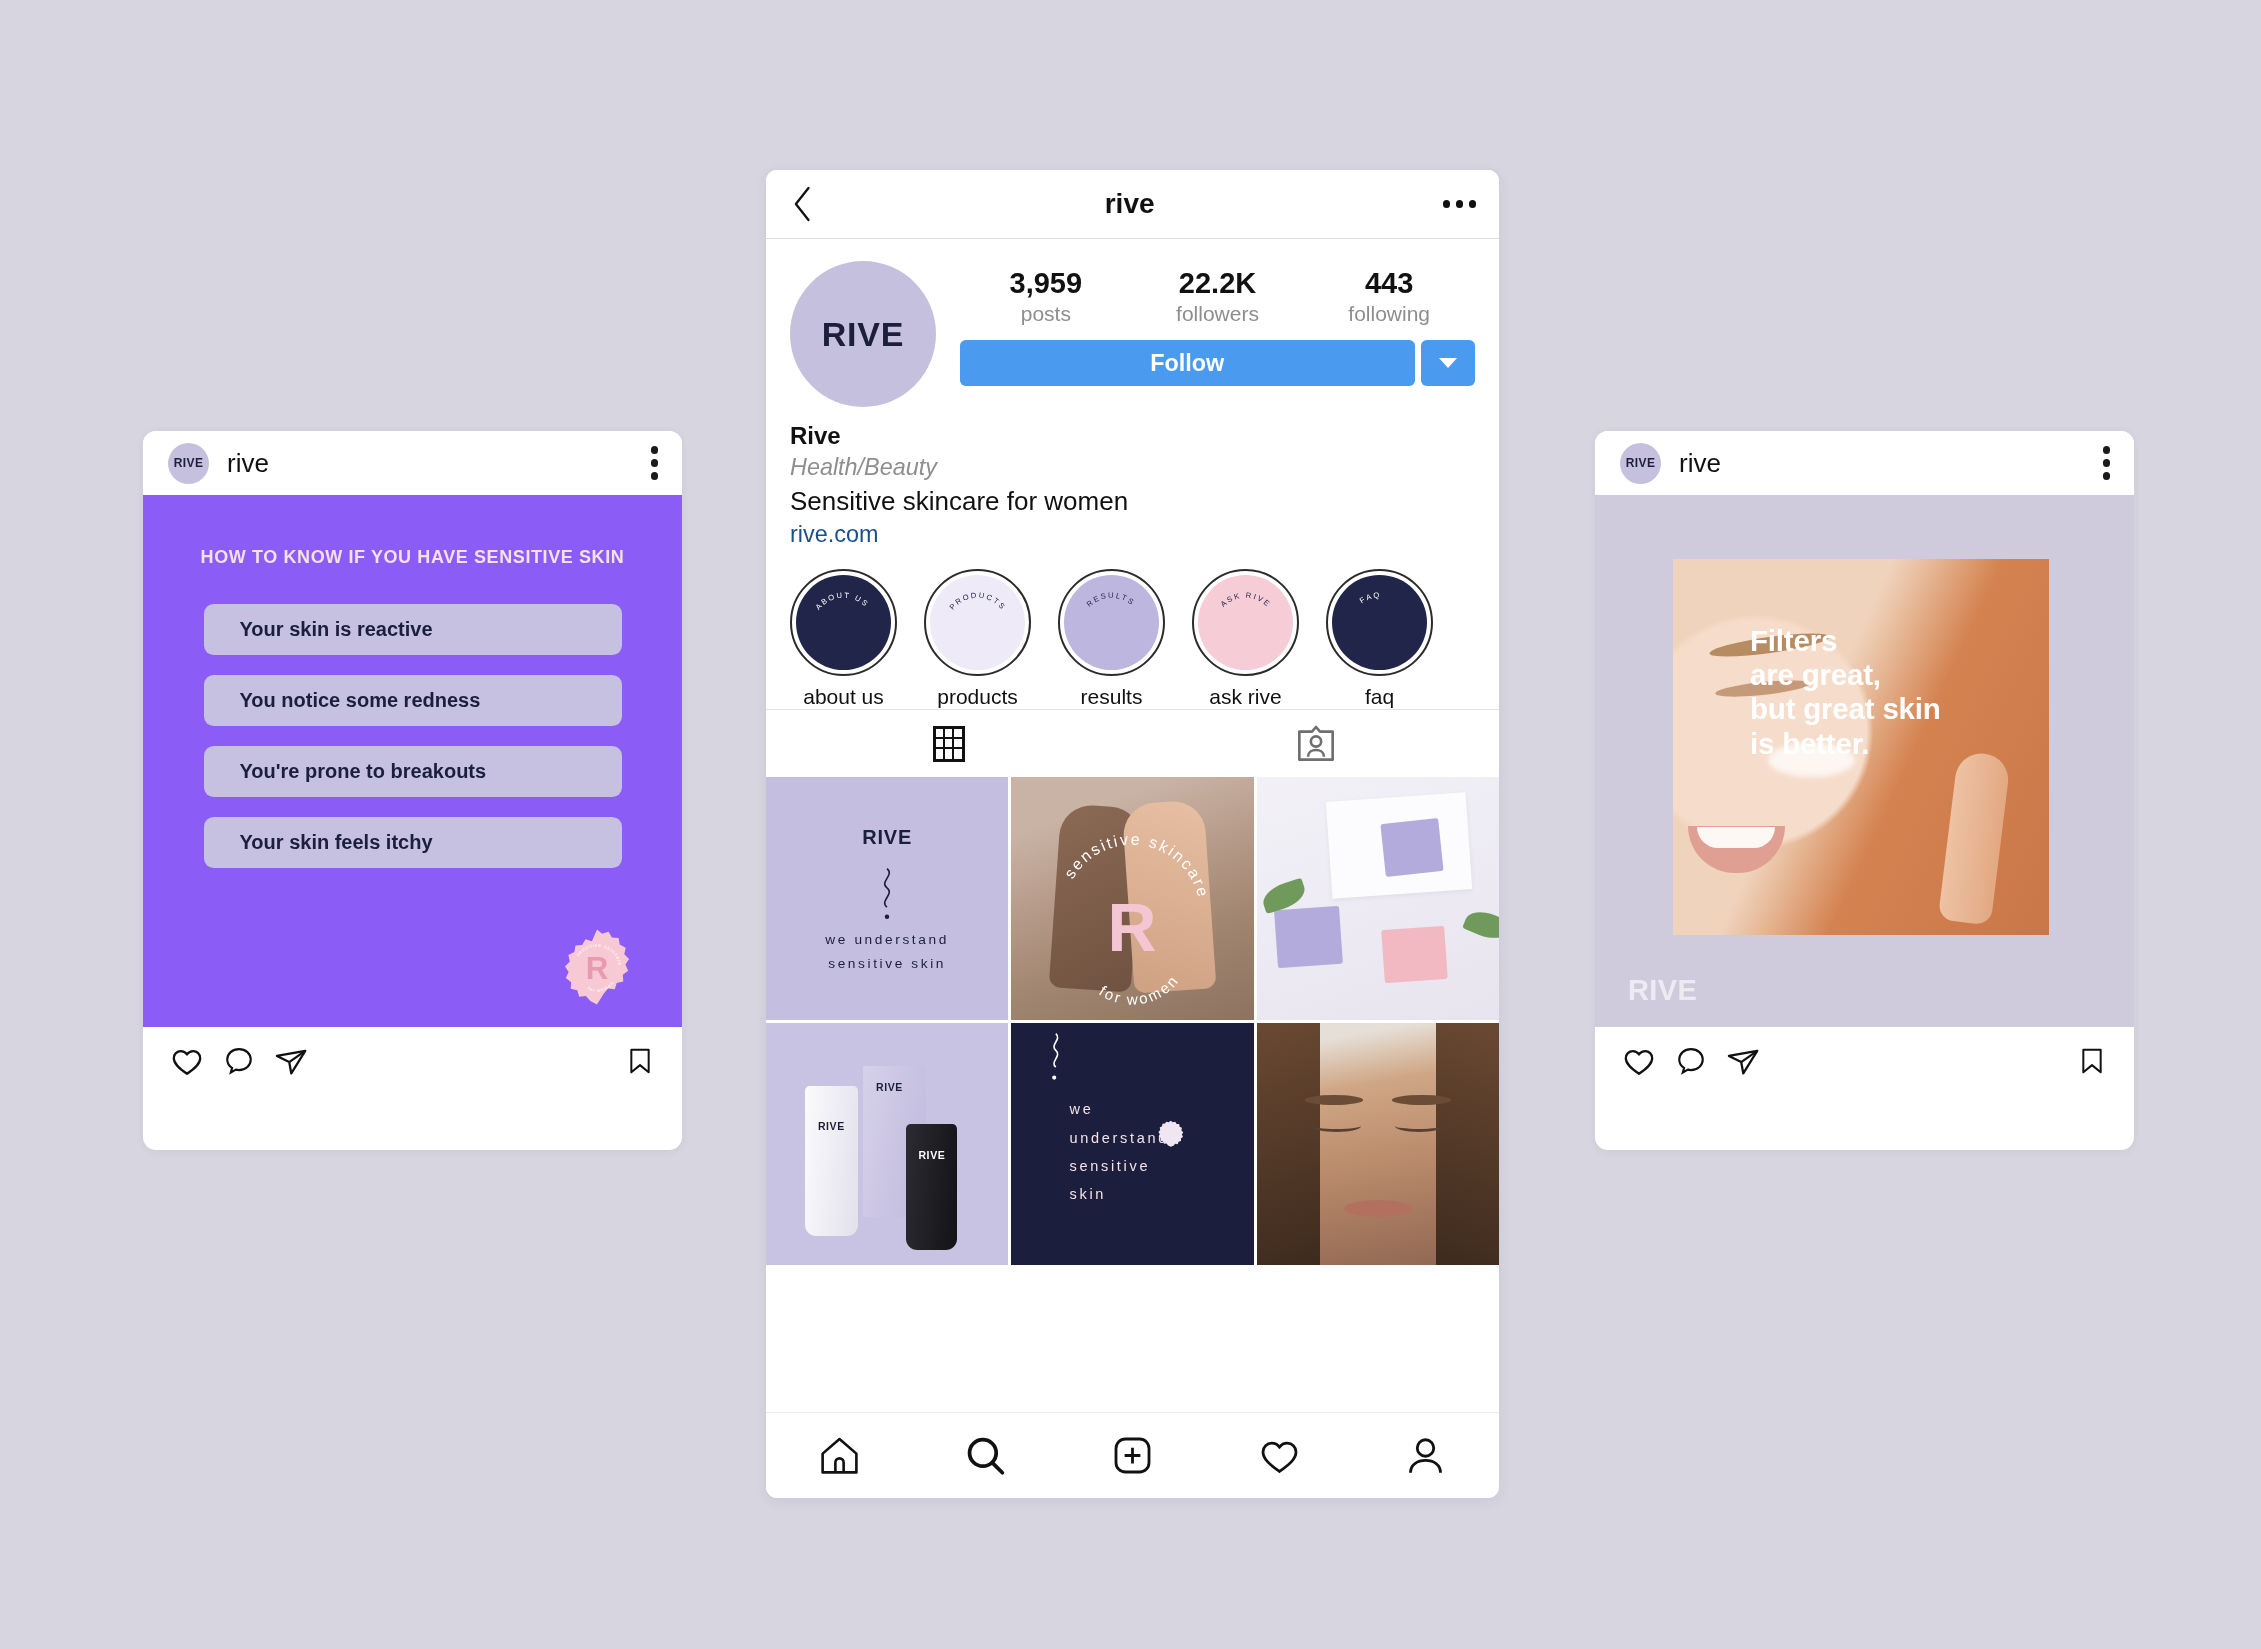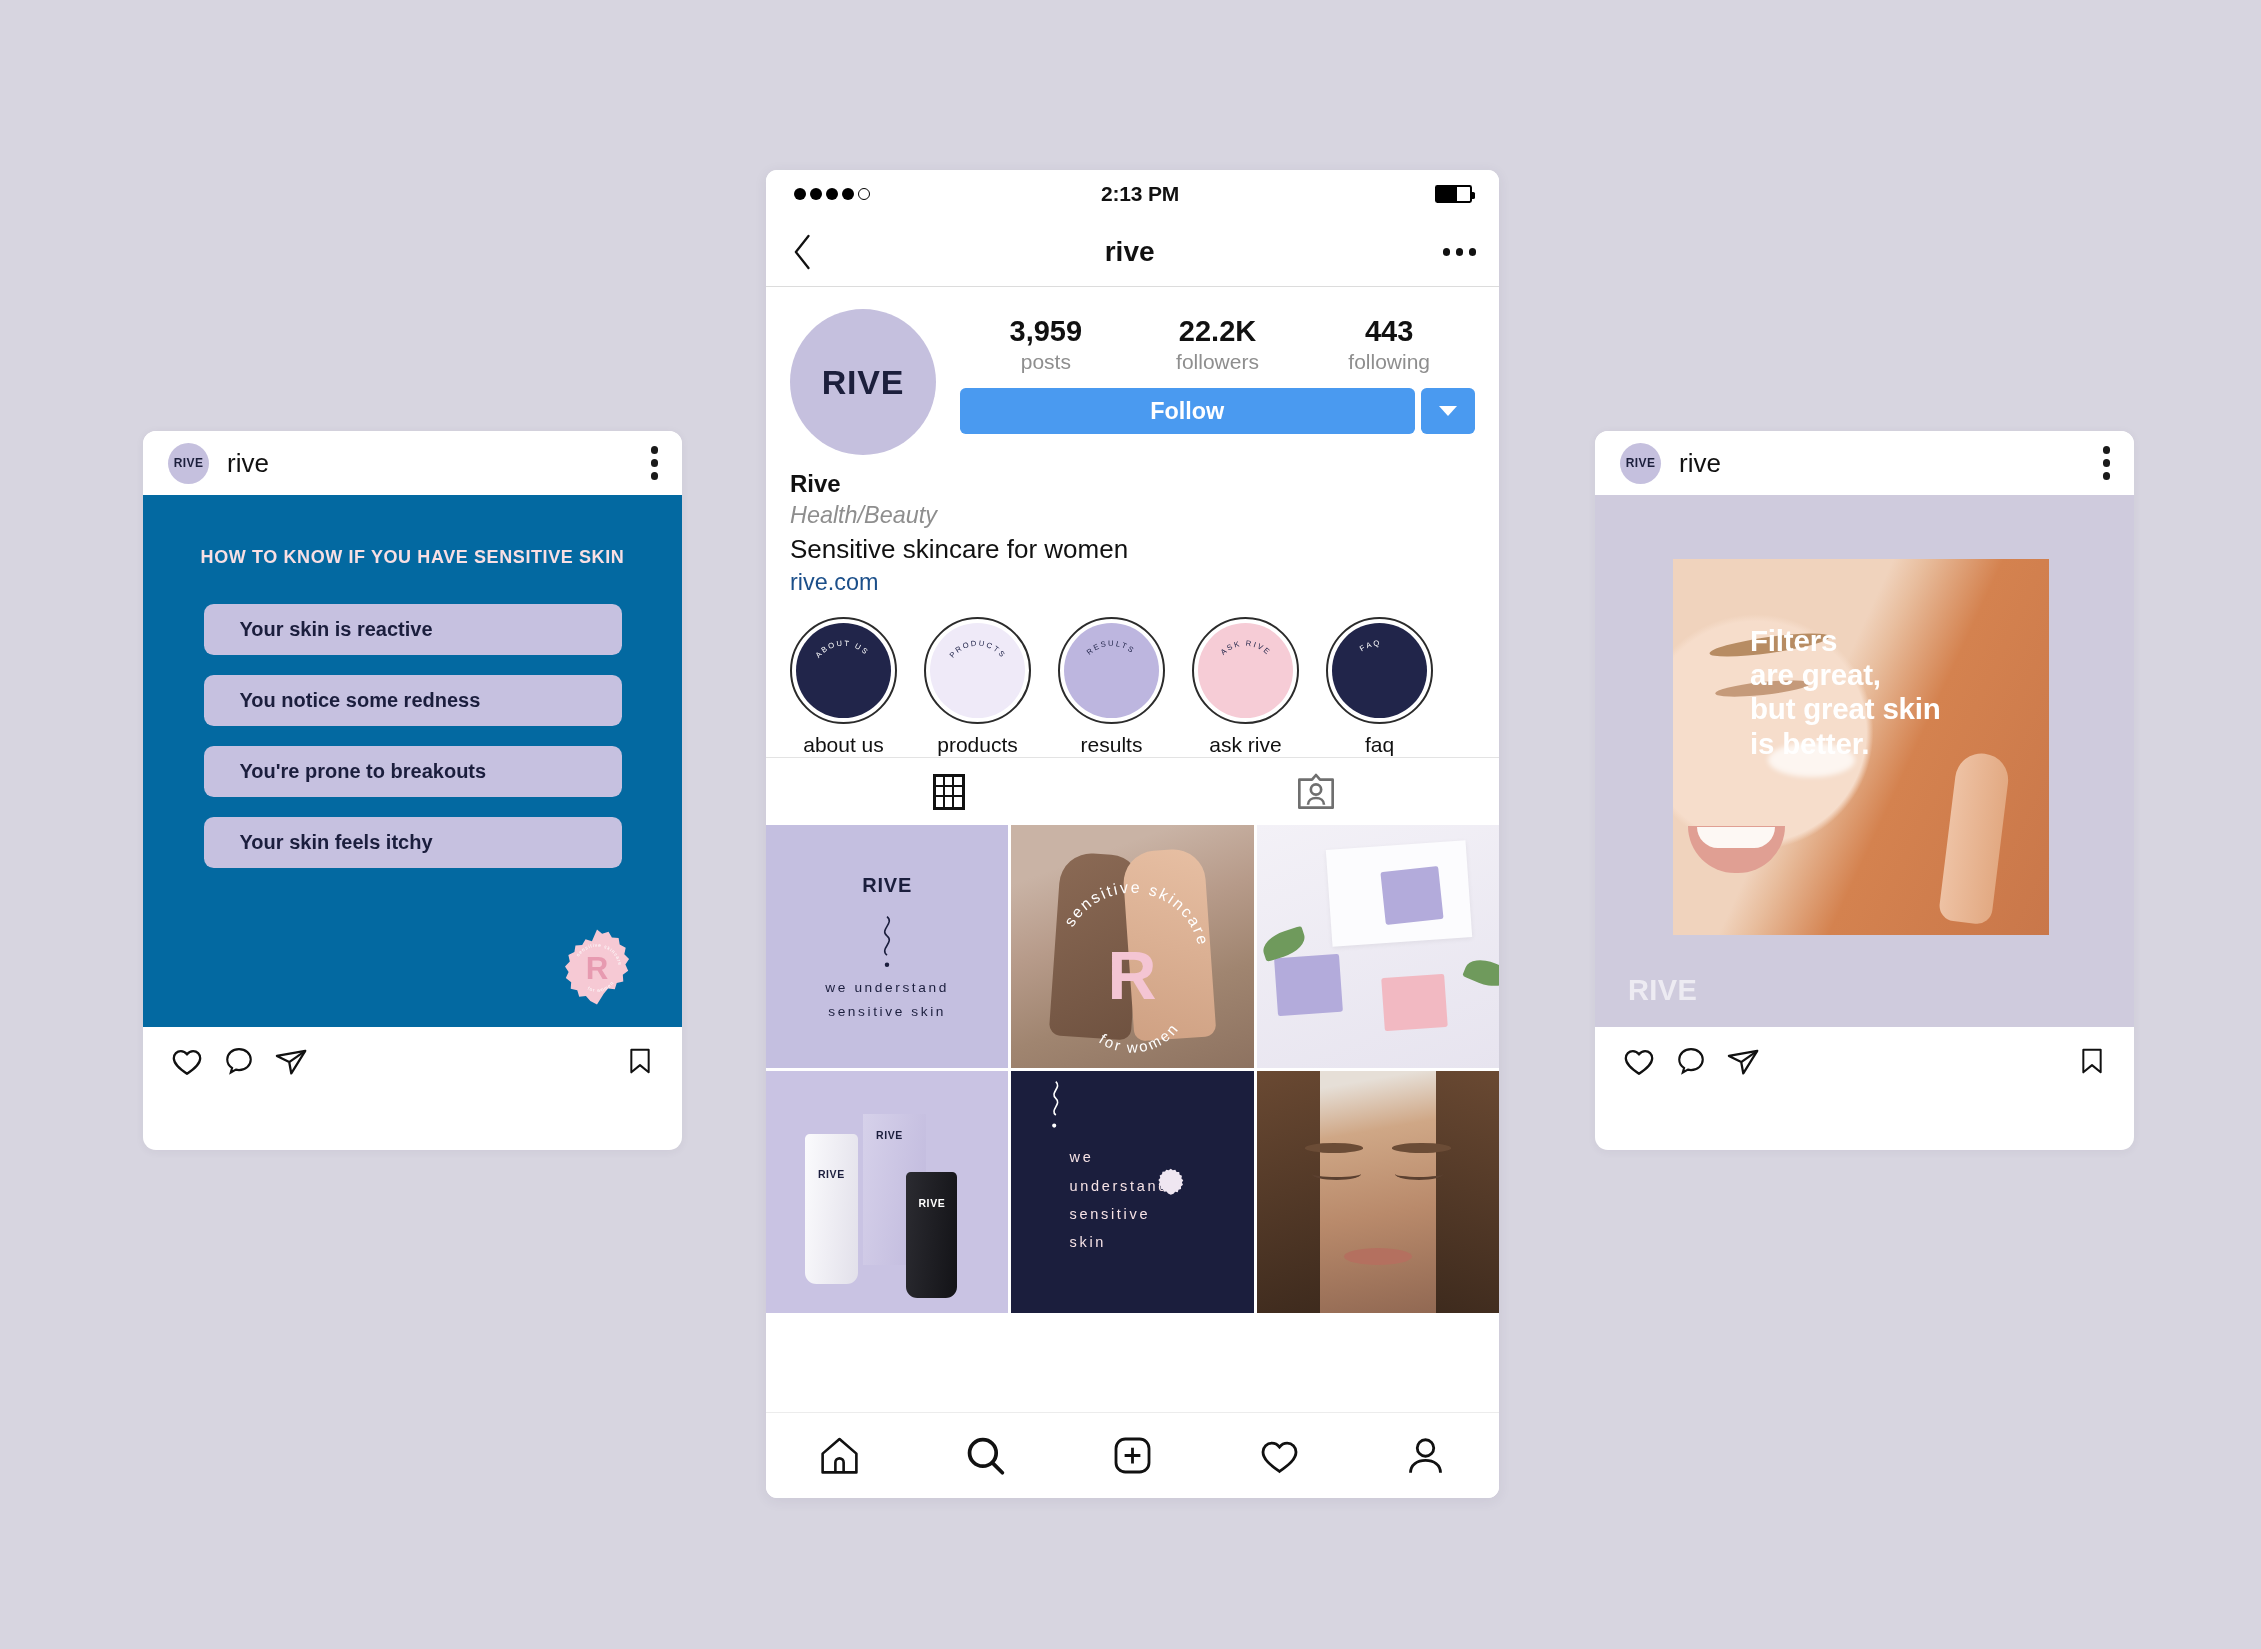--- a/index.html
+++ b/index.html
@@ -51,21 +51,21 @@
     height: 68px; display: flex; align-items: center;
     padding: 0 26px; background: #fff;
   }
   .post-actions .grp { display: flex; align-items: center; gap: 17px; }
   .post-actions .spacer { flex: 1; }
   .ic { display:block; }
 
   
   #card-left { left: 143px; top: 431px; width: 539px; height: 719px; }
   .sens-body {
-    background: #0369a1;
+    background: #8b5cf6;
     height: 532px;
     position: relative;
     padding: 0 27.5px;
   }
   .sens-title {
     text-align: center;
     color: #f9dfe3;
     font-size: 18px;
     font-weight: 700;
     letter-spacing: 0.6px;
@@ -350,33 +350,20 @@
       </div>
       <div class="spacer"></div>
       <svg class="ic" width="32" height="36" viewBox="0 0 24 24" fill="none" stroke="#111" stroke-width="1.5" stroke-linejoin="round">
         <path d="M5.5 3.5h13v17l-6.5-5.4-6.5 5.4z"></path>
       </svg>
     </div>
   </div>
 
   <div id="phone">
 
-    <div class="statusbar">
-      <div class="dots">
-        <i></i>
-          <i></i>
-          <i></i>
-          <i></i>
-          <i class="hollow"></i>
-      </div>
-      <div class="clock">2:13 PM</div>
-      <div class="battery">
-          <div class="fill"></div>
-        </div>
-    </div>
 
     <div class="navbar">
       <svg width="27.5" height="42" viewBox="0 0 24 36" fill="none" stroke="#111" stroke-width="2" stroke-linecap="round" stroke-linejoin="round">
         <path d="M17 4 6 18l11 14"></path>
       </svg>
       <div class="nav-title">rive</div>
       <div class="nav-dots">
           <i></i>
           <i></i>
           <i></i>

